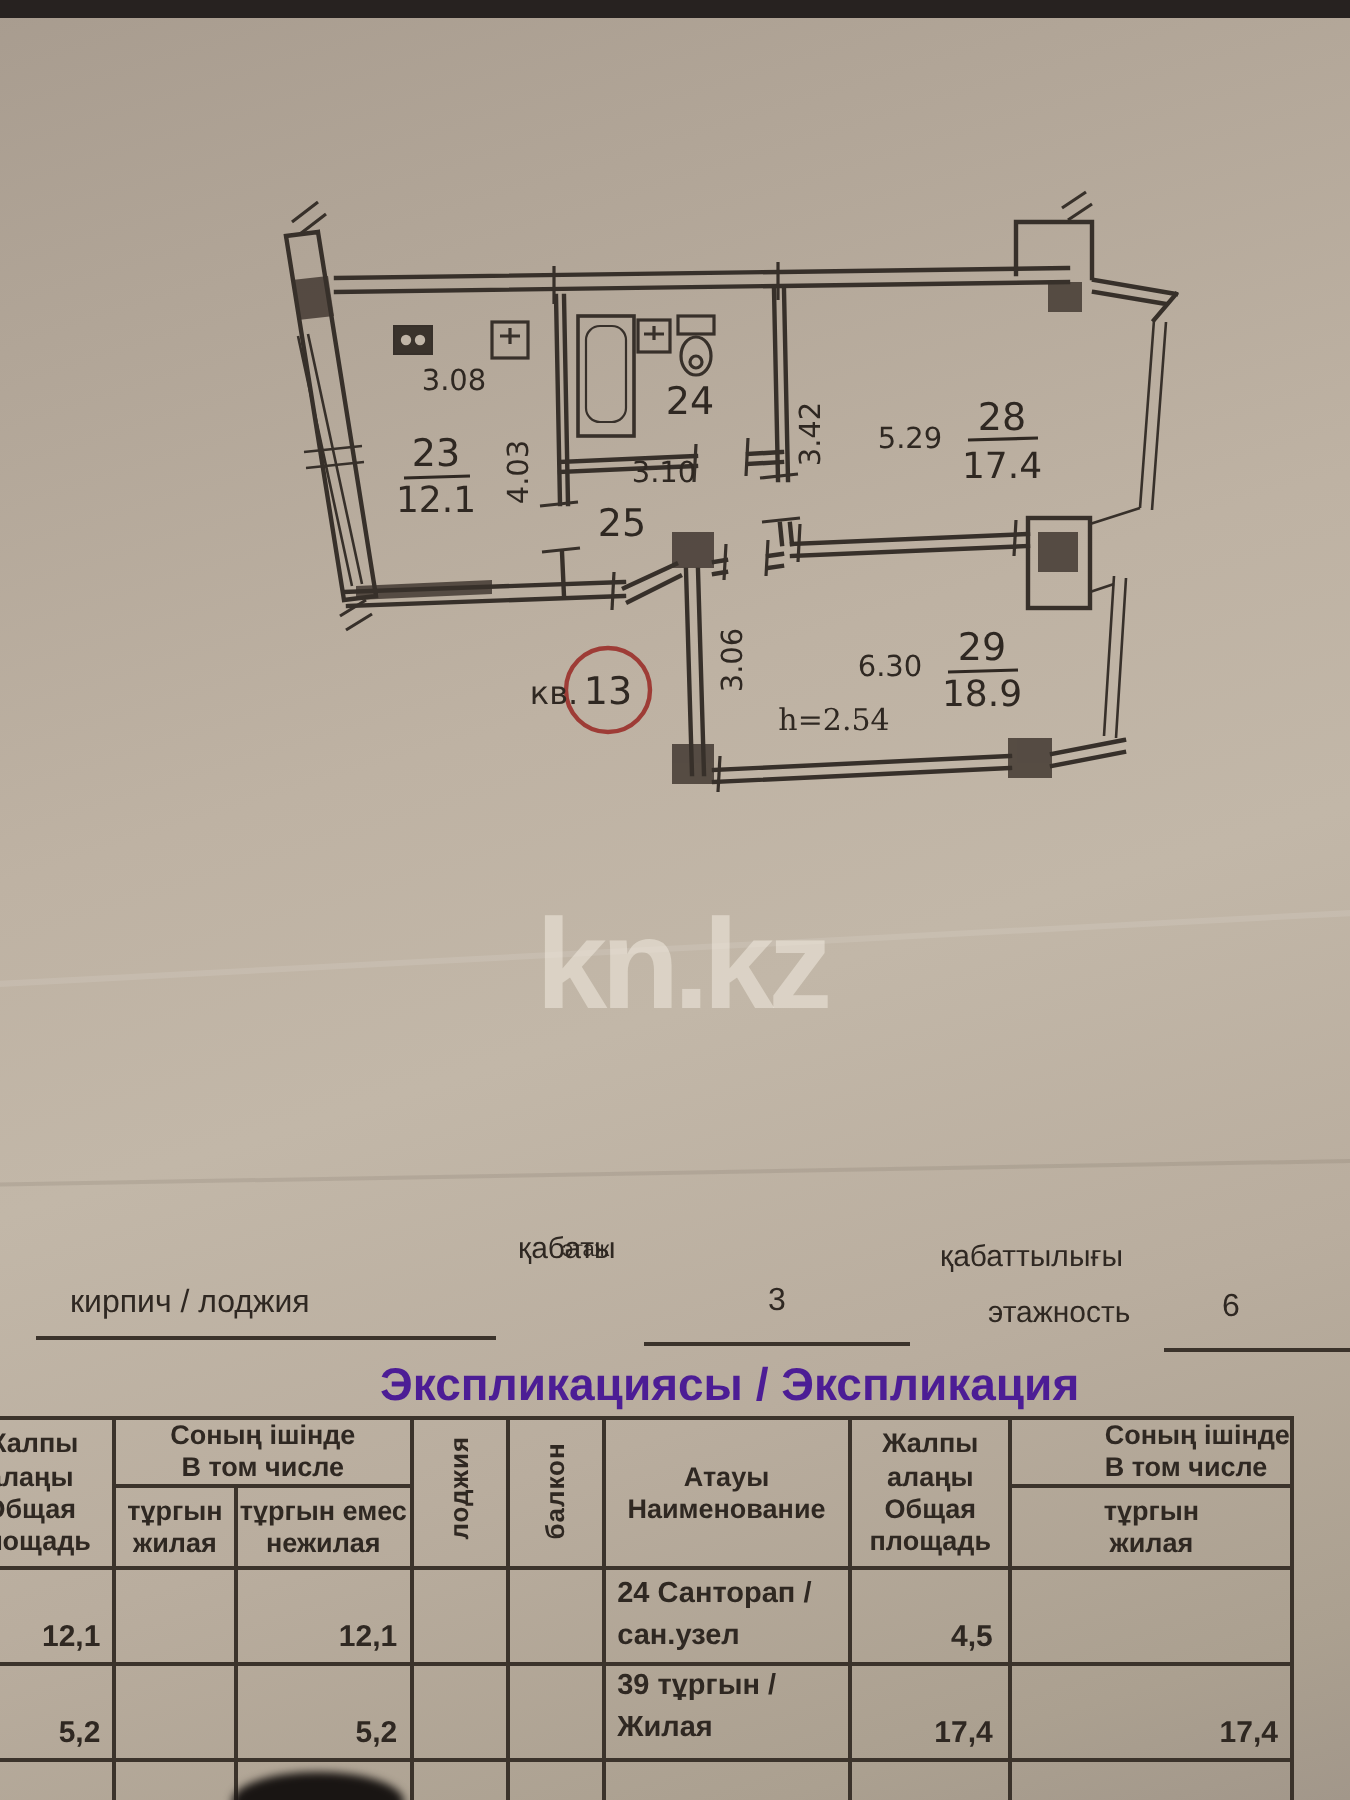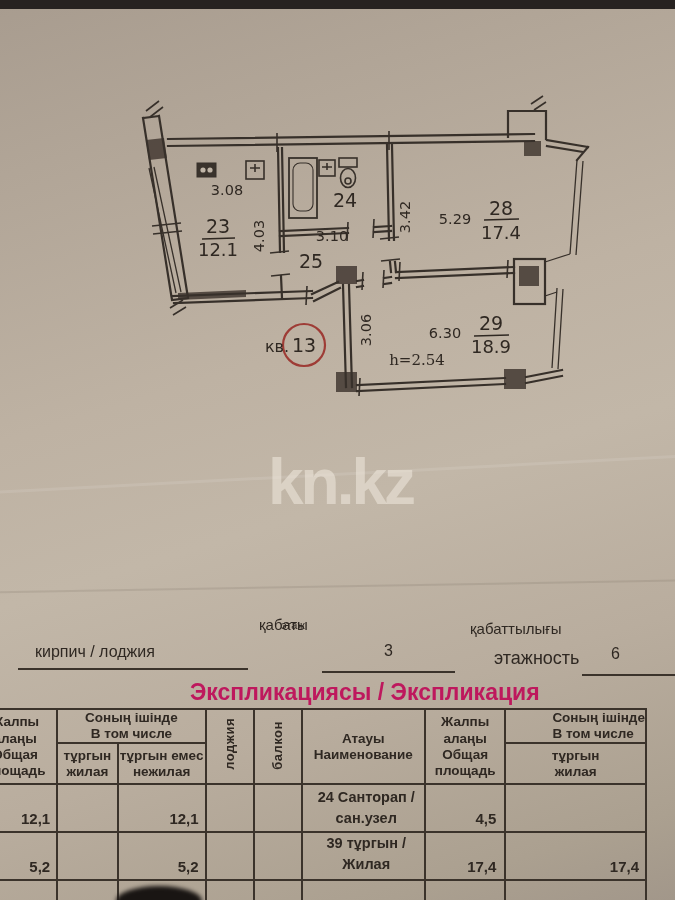--- a/index.html
+++ b/index.html
@@ -18,40 +18,40 @@
     color:rgba(240,234,223,0.55);
     margin-top:29px;
   }
   
   .ann{position:absolute;color:#2f2822;font-weight:400;}
   #material{left:35px;top:643px;font-size:16px;}
   #floor-kk{left:259px;top:616px;font-size:15px;}
   #floor-ru{left:281px;top:619px;font-size:11px;}
   #floor-val{left:384px;top:642px;font-size:16px;}
   #floors-kk{left:470px;top:620px;font-size:15px;}
-  #floors-ru{left:494px;top:648px;font-size:18px;}
+  #floors-ru{left:494px;top:648px;font-size:15px;}
   #floors-val{left:611px;top:645px;font-size:16px;}
   .uline{position:absolute;height:2px;background:#3b332b;}
   #ul-material{left:18px;top:668px;width:230px;}
   #ul-floor{left:322px;top:671px;width:133px;}
   #ul-floors{left:582px;top:674px;width:93px;}
-  #expl-title{position:absolute;left:190px;top:679px;font-size:23px;font-weight:700;color:#be185d;}
+  #expl-title{position:absolute;left:190px;top:679px;font-size:23px;font-weight:700;color:#4c1d95;}
   
   #expl-table{
     position:absolute;left:-28px;top:708px;border-collapse:collapse;table-layout:fixed;
     color:#2f2822;
   }
   #expl-table td{border:2px solid #3b332b;padding:0;vertical-align:middle;overflow:hidden;}
   #expl-table .hd{font-size:13.5px;font-weight:700;text-align:center;line-height:1.2;white-space:pre-line;}
   #expl-table .hd-left{text-align:left;padding-left:46px;white-space:pre;}
   #expl-table .vcell{overflow:visible;}
   .vtext{transform:rotate(-90deg);font-size:13px;font-weight:700;letter-spacing:.5px;white-space:nowrap;width:46px;text-align:center;}
   #expl-table .val{font-size:15px;font-weight:700;text-align:right;padding-right:6px;vertical-align:bottom;padding-bottom:4px;}
   #expl-table .val7{padding-right:8px;margin-top:45px;}
-  #expl-table .name-cell{font-size:14.5px;font-weight:600;text-align:center;padding-left:6px;white-space:pre-line;line-height:1.45;}
+  #expl-table .name-cell{font-size:14.5px;font-weight:600;text-align:left;padding-left:6px;white-space:pre-line;line-height:1.45;}
   
   #plan-svg{position:absolute;left:0;top:0;}
   #plan-svg text{font-family:"DejaVu Sans",sans-serif;fill:#2f2822;}
   .dim{font-size:14.5px;}
   .roomnum{font-size:18px;}
   .roombig{font-size:19px;}
   .serif{font-family:"DejaVu Serif",serif !important;font-size:15px;}
   .kv{font-size:16px;}
 </style>
 </head>

